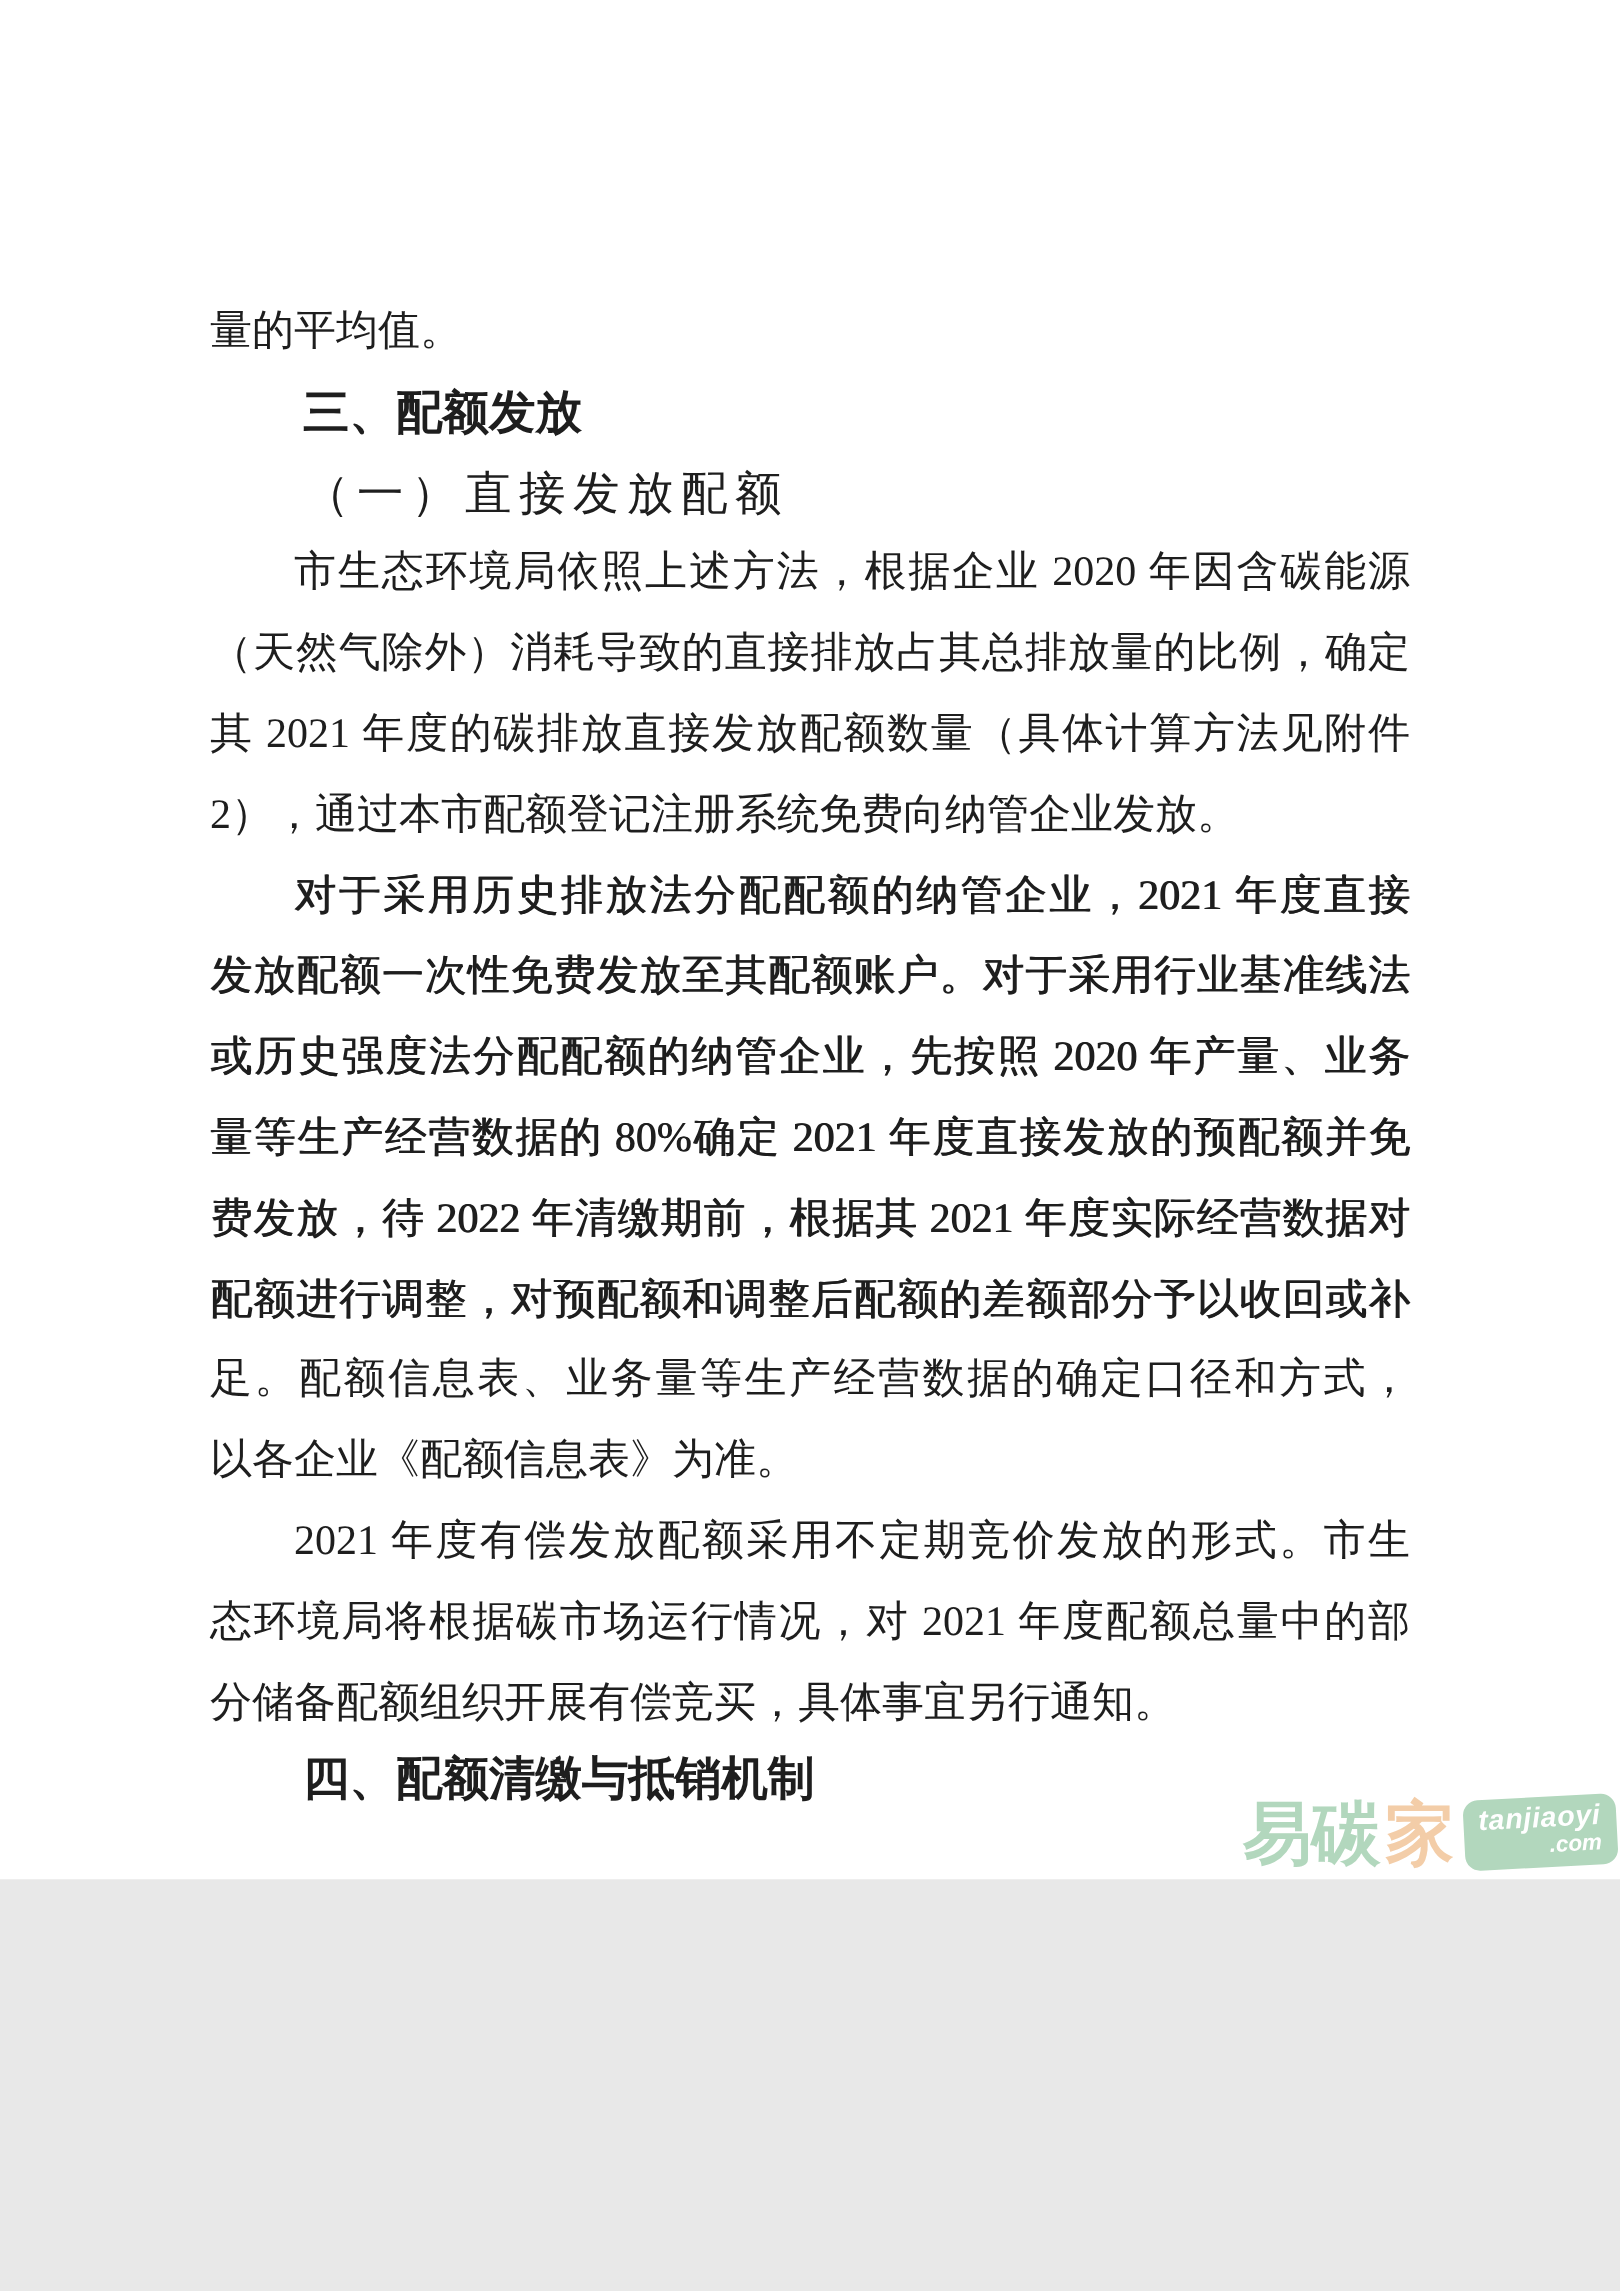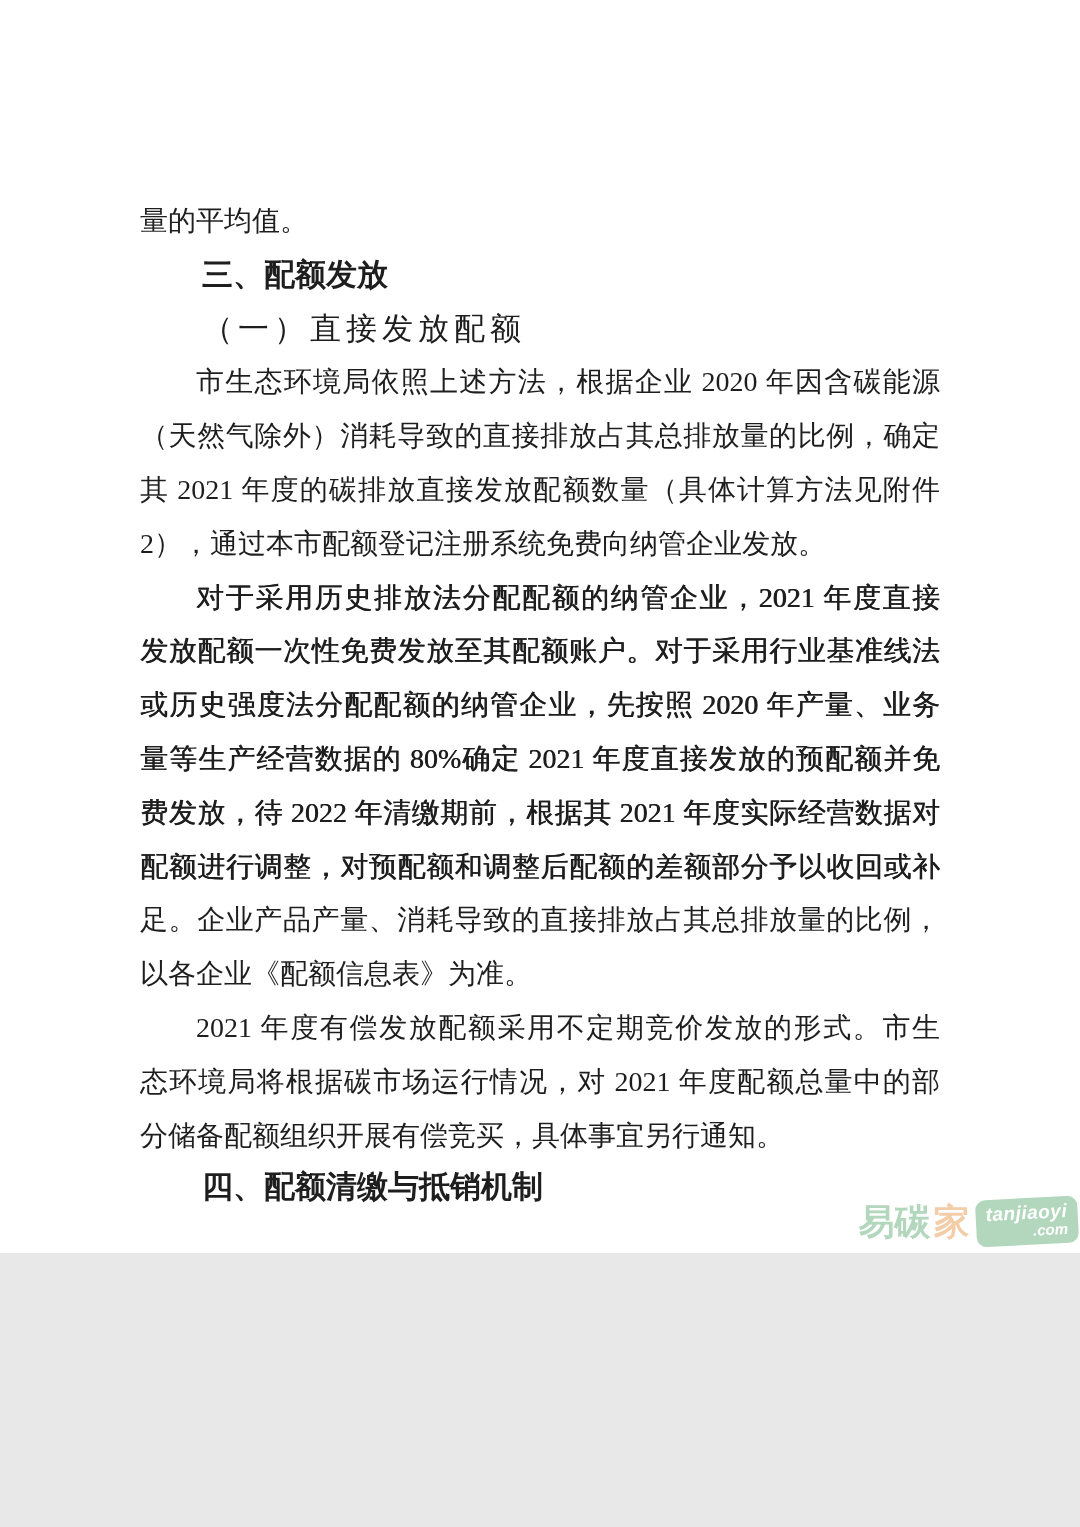--- a/index.html
+++ b/index.html
@@ -59,21 +59,21 @@
     right: 2px;
     bottom: 8px;
     display: flex;
     align-items: center;
     gap: 3px;
     user-select: none;
   }
   .wm-cn {
     font-family: "Liberation Sans", sans-serif;
     font-weight: 700;
-    font-size: 36px;
+    font-size: 46px;
     line-height: 1;
   }
   .wm-badge {
     display: inline-block;
     border-radius: 10px;
     padding: 5px 10px 6px 10px;
     transform: rotate(-3deg);
     margin-left: 4px;
   }
   .wm-badge .l1 {
@@ -110,21 +110,21 @@
       <div class="line body j" style="padding-left: 2em;">市生态环境局依照上述方法，根据企业 2020 年因含碳能源</div>
       <div class="line body j">（天然气除外）消耗导致的直接排放占其总排放量的比例，确定</div>
       <div class="line body j">其 2021 年度的碳排放直接发放配额数量（具体计算方法见附件</div>
       <div class="line body">2），通过本市配额登记注册系统免费向纳管企业发放。</div>
       <div class="line body-strong j" style="padding-left: 2em;">对于采用历史排放法分配配额的纳管企业，2021 年度直接</div>
       <div class="line body-strong j">发放配额一次性免费发放至其配额账户。对于采用行业基准线法</div>
       <div class="line body-strong j">或历史强度法分配配额的纳管企业，先按照 2020 年产量、业务</div>
       <div class="line body-strong j">量等生产经营数据的 80%确定 2021 年度直接发放的预配额并免</div>
       <div class="line body-strong j">费发放，待 2022 年清缴期前，根据其 2021 年度实际经营数据对</div>
       <div class="line body-strong j">配额进行调整，对预配额和调整后配额的差额部分予以收回或补</div>
-      <div class="line body j">足。企业产品产量、消耗导致的直接排放占其总排放量的比例，</div>
+      <div class="line body j">足。配额信息表、业务量等生产经营数据的确定口径和方式，</div>
       <div class="line body">以各企业《配额信息表》为准。</div>
       <div class="line body j" style="padding-left: 2em;">2021 年度有偿发放配额采用不定期竞价发放的形式。市生</div>
       <div class="line body j">态环境局将根据碳市场运行情况，对 2021 年度配额总量中的部</div>
       <div class="line body">分储备配额组织开展有偿竞买，具体事宜另行通知。</div>
       <div class="line heading-1" style="padding-left: 2em; font-family: Liberation Mono, monospace;">四、配额清缴与抵销机制</div>
     </div>
 
   <div class="page-number">— 17 —</div>
 
   <div class="watermark">

